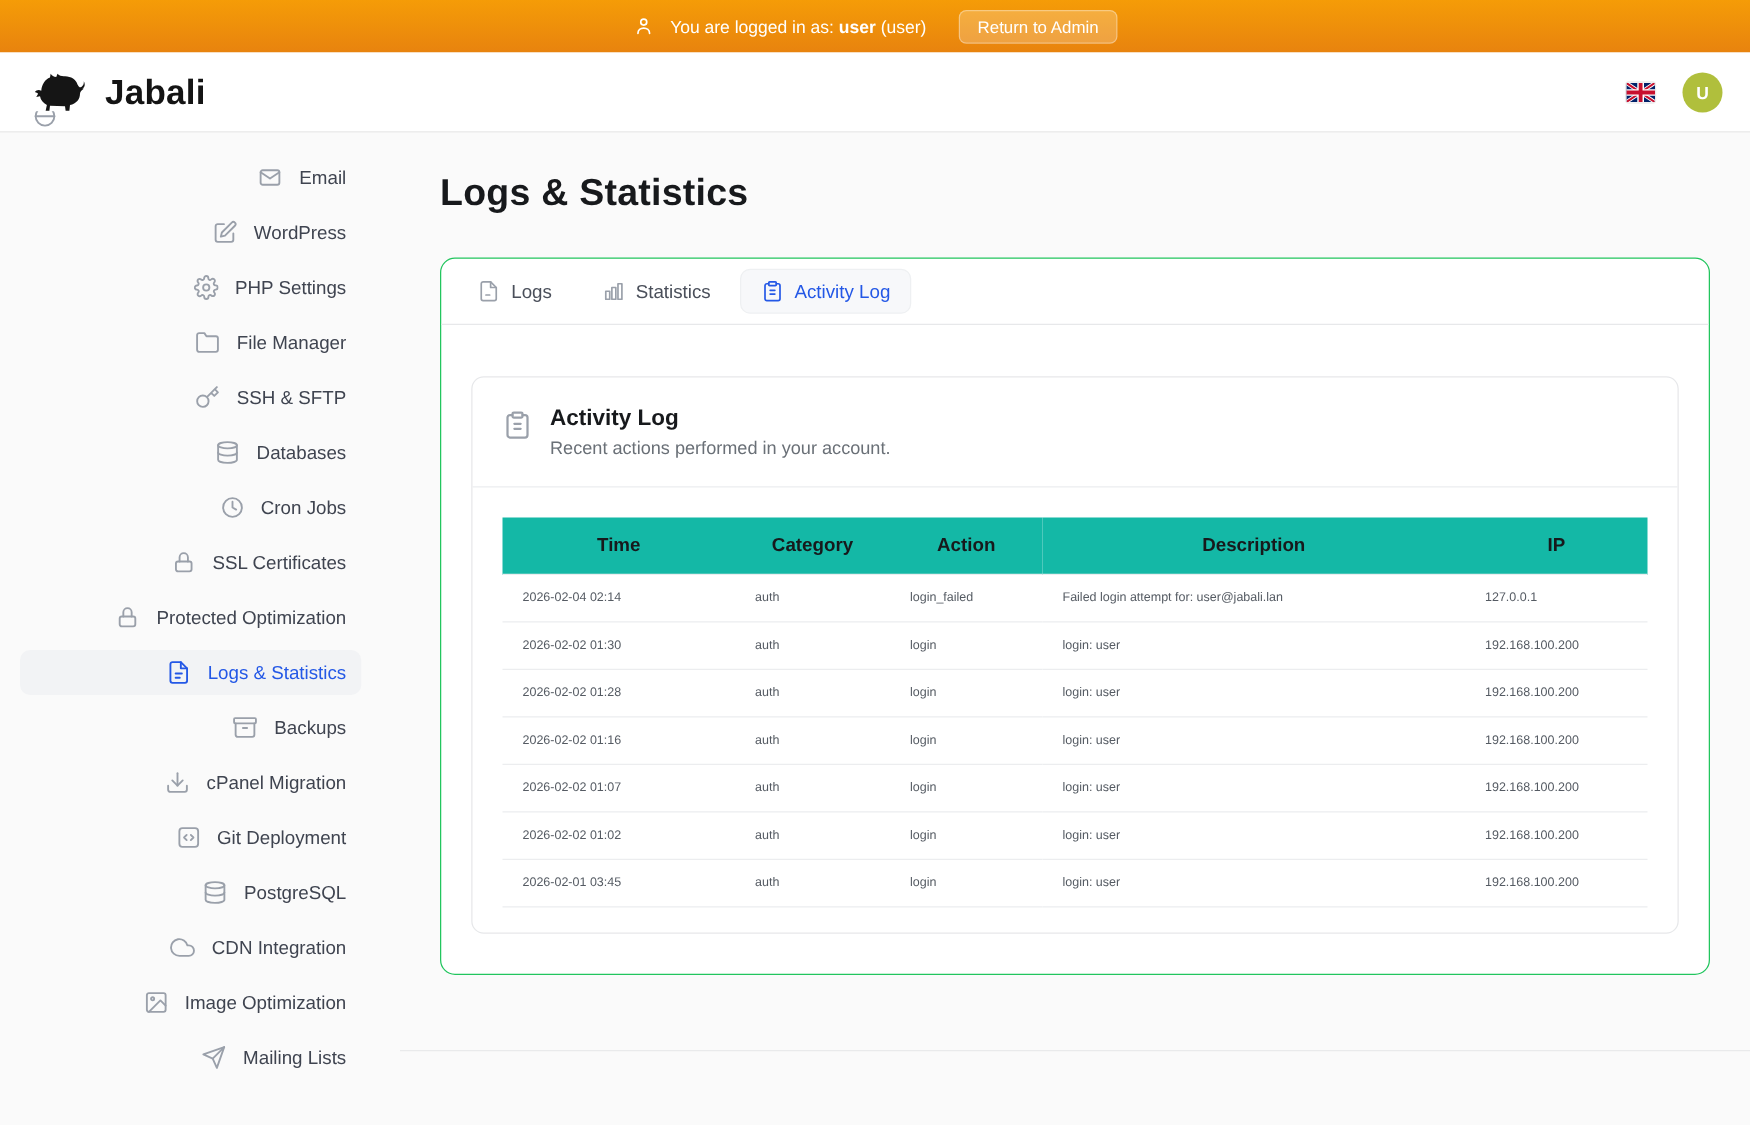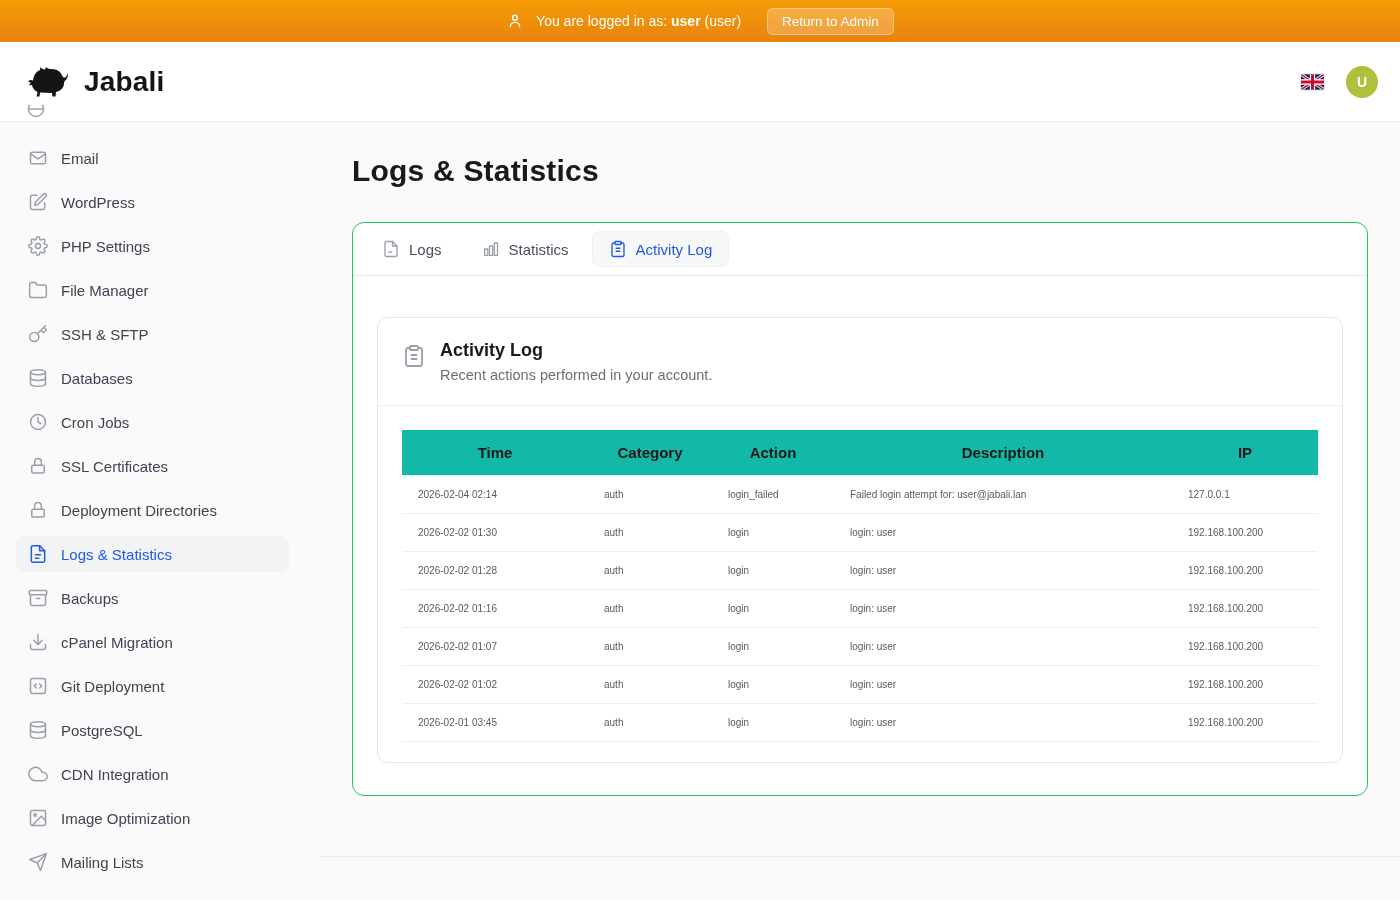--- a/index.html
+++ b/index.html
@@ -17,21 +17,21 @@
   .topbar b { font-weight:700; }
   .return-btn {
     margin-left:14px; border:1px solid rgba(255,255,255,0.35);
     background:rgba(255,255,255,0.22); color:#fff;
     font-size:13.5px; font-family:inherit;
     padding:5px 14px; border-radius:6px; cursor:pointer;
   }
 
   
   .header {
-    height:80px; background:#fff; border-bottom:1px solid #E8E8E8;
+    height:64px; background:#fff; border-bottom:1px solid #E8E8E8;
     display:flex; align-items:center; justify-content:space-between;
     padding:0 22px 0 26px;
   }
   .brand { display:flex; align-items:center; gap:8px; cursor:pointer; }
   .brand-logo { width:50px; height:36px; }
   .brand-name { font-size:28px; font-weight:800; color:#141414; letter-spacing:0.2px; }
   .header-right { display:flex; align-items:center; gap:22px; }
   .flag { width:23px; height:16px; border-radius:2px; overflow:hidden; display:block; cursor:pointer; box-shadow:0 0 0 1px rgba(0,0,0,0.08); }
   .avatar {
     width:32px; height:32px; border-radius:50%;
@@ -43,21 +43,21 @@
   .page-body { display:flex; height:794px; position:relative; }
 
   
   .sidebar { width:320px; flex:0 0 320px; padding:18px 31px 0 16px; overflow:hidden; }
   .partial-icon-clip { position:absolute; top:-17px; left:26px; height:15px; width:20px; overflow:hidden; }
   .partial-icon-clip .icon { width:20px; height:20px; margin-top:-6px; color:#9AA0AA; }
   .side-item {
     display:flex; align-items:center; gap:13px;
     height:36px; margin-bottom:8px; padding:0 12px;
     border-radius:8px; color:#3F4450; font-size:15px;
-    cursor:pointer; text-decoration:none;
+    cursor:pointer; text-decoration:none;justify-content:flex-end;
   }
   .side-item .icon { width:20px; height:20px; color:#9AA0AA; flex:0 0 20px; }
   .side-item.active { background:#F2F3F5; color:#2458E6; }
   .side-item.active .icon { color:#2458E6; }
 
   
   .main { flex:1 1 auto; padding:32px 32px 0 32px; }
   .page-title { font-size:30px; font-weight:800; color:#17191C; letter-spacing:0.2px; }
 
   .panel {
@@ -289,21 +289,21 @@
       <a class="side-item">
     <svg class="icon">
           <use href="#sym-lock-icon"></use>
         </svg>
     <span class="side-label">SSL Certificates</span>
   </a>
       <a class="side-item">
     <svg class="icon">
           <use href="#sym-lock-icon"></use>
         </svg>
-    <span class="side-label">Deployment Directories</span>
+    <span class="side-label">Protected Optimization</span>
   </a>
       <a class="side-item active">
     <svg class="icon">
           <use href="#sym-file-text-icon"></use>
         </svg>
     <span class="side-label">Logs &amp; Statistics</span>
   </a>
       <a class="side-item">
     <svg class="icon">
           <use href="#sym-archive-icon"></use>

